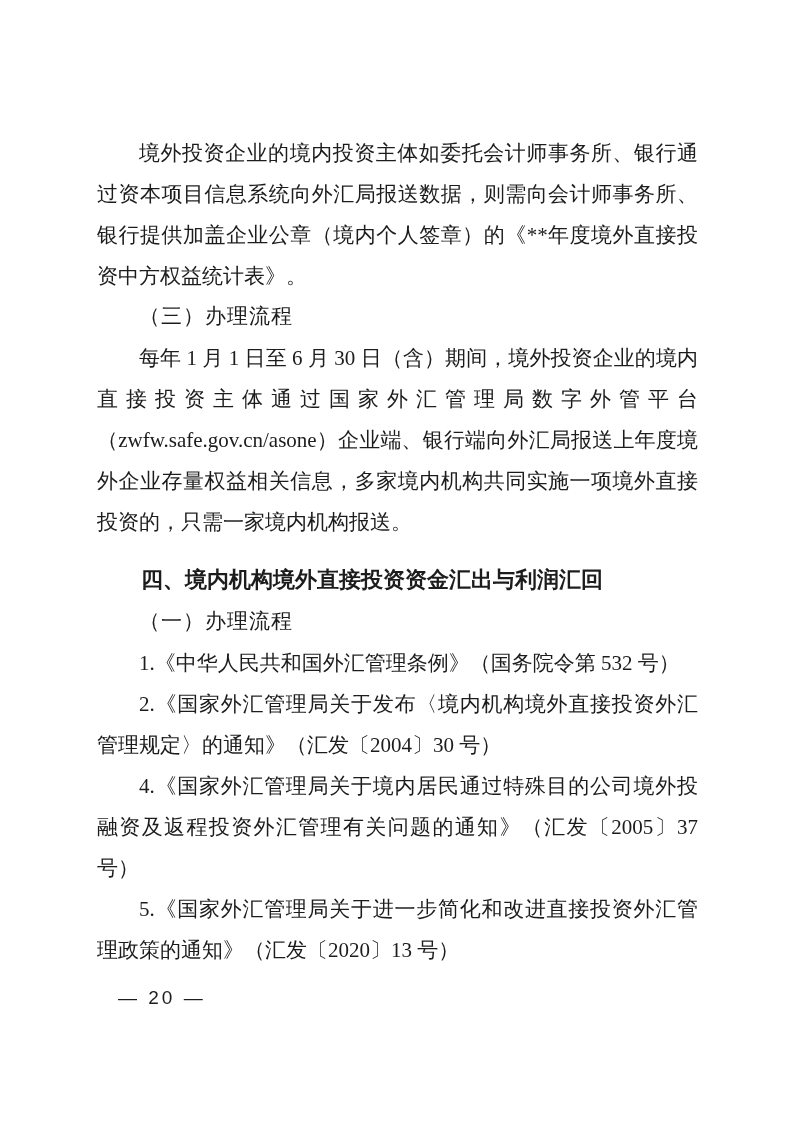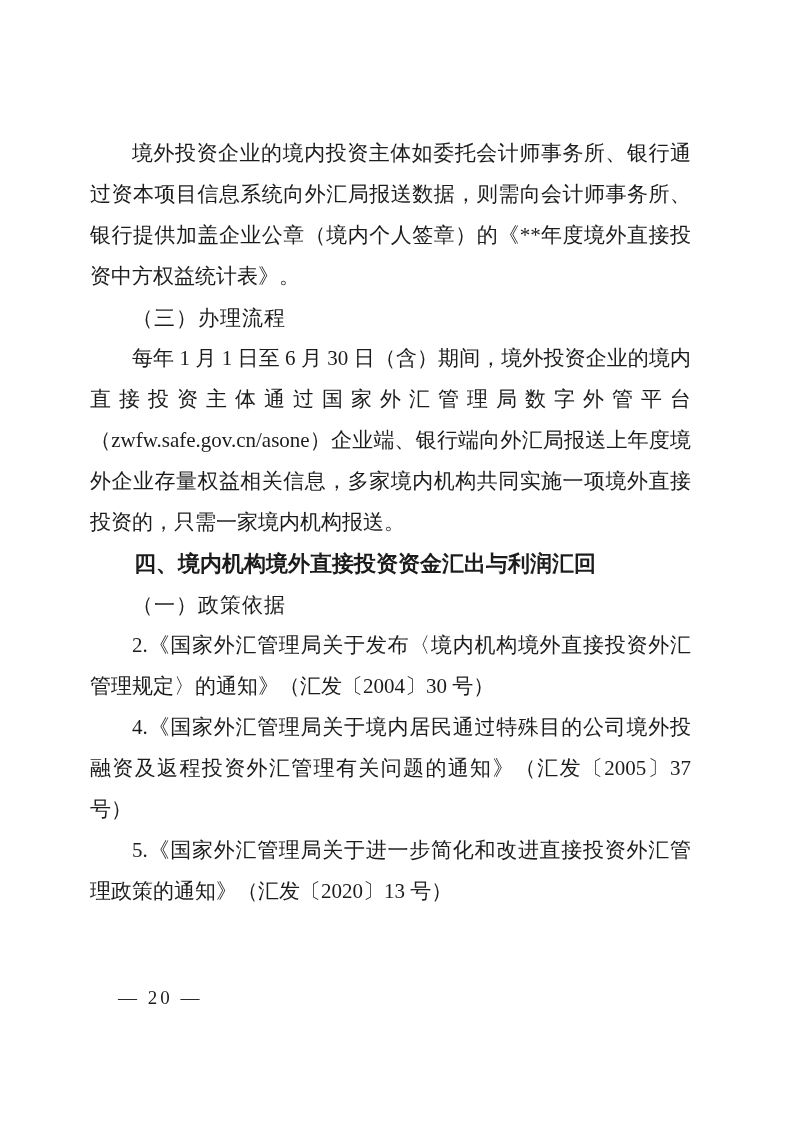--- a/index.html
+++ b/index.html
@@ -12,70 +12,72 @@
     font-family: "Liberation Serif", "DejaVu Serif", serif;
     color: #1c1c1c;
   }
   .page {
     position: absolute;
     inset: 0;
     background: #ffffff;
   }
   .doc-body {
     position: absolute;
-    left: 90px;
+    left: 97px;
     top: 133px;
     width: 601px;
     font-size: 21px;
     line-height: 41px;
     text-align: justify;
     text-justify: inter-character;
   }
   .doc-body p {
     margin: 0;
     text-indent: 2em;
   }
   p.para { font-family: "Liberation Serif", "DejaVu Serif", serif; }
   p.subheading {
-    font-family: Liberation Sans, sans-serif;
+    font-family: Liberation Mono, monospace;
     letter-spacing: 1px;
   }
   p.heading {
-    font-family: Liberation Sans, sans-serif;
+    font-family: Liberation Mono, monospace;
     font-weight: 700;
     font-size: 22px;
     text-align: left;
+    margin-top: 18px;
   }
   .page-footer {
     position: absolute;
     left: 118px;
     top: 984px;
     font-size: 19px;
     line-height: 28px;
     letter-spacing: 3px;
     color: #1c1c1c;
-    font-family: Liberation Serif, serif;
+    font-family: Liberation Sans, sans-serif;
   }
 </style>
 </head>
 <body>
 
 <div class="page">
 
   <div class="doc-body">
     <p class="para">境外投资企业的境内投资主体如委托会计师事务所、银行通过资本项目信息系统向外汇局报送数据，则需向会计师事务所、银行提供加盖企业公章（境内个人签章）的《**年度境外直接投资中方权益统计表》。</p>
 
     <p class="subheading">（三）办理流程</p>
 
     <p class="para">每年 1 月 1 日至 6 月 30 日（含）期间，境外投资企业的境内直接投资主体通过国家外汇管理局数字外管平台（zwfw.safe.gov.cn/asone）企业端、银行端向外汇局报送上年度境外企业存量权益相关信息，多家境内机构共同实施一项境外直接投资的，只需一家境内机构报送。</p>
 
     <p class="heading">四、境内机构境外直接投资资金汇出与利润汇回</p>
 
-    <p class="subheading">（一）政策依据</p>
+    <p class="subheading">（一）办理流程</p>
 
+    <p class="para">1.《中华人民共和国外汇管理条例》（国务院令第 532 号）</p>
 
     <p class="para">2.《国家外汇管理局关于发布〈境内机构境外直接投资外汇管理规定〉的通知》（汇发〔2004〕30 号）</p>
 
 
     <p class="para">4.《国家外汇管理局关于境内居民通过特殊目的公司境外投融资及返程投资外汇管理有关问题的通知》（汇发〔2005〕37 号）</p>
 
     <p class="para">5.《国家外汇管理局关于进一步简化和改进直接投资外汇管理政策的通知》（汇发〔2020〕13 号）</p>
   </div>
 
   <div class="page-footer">— 20 —</div>

